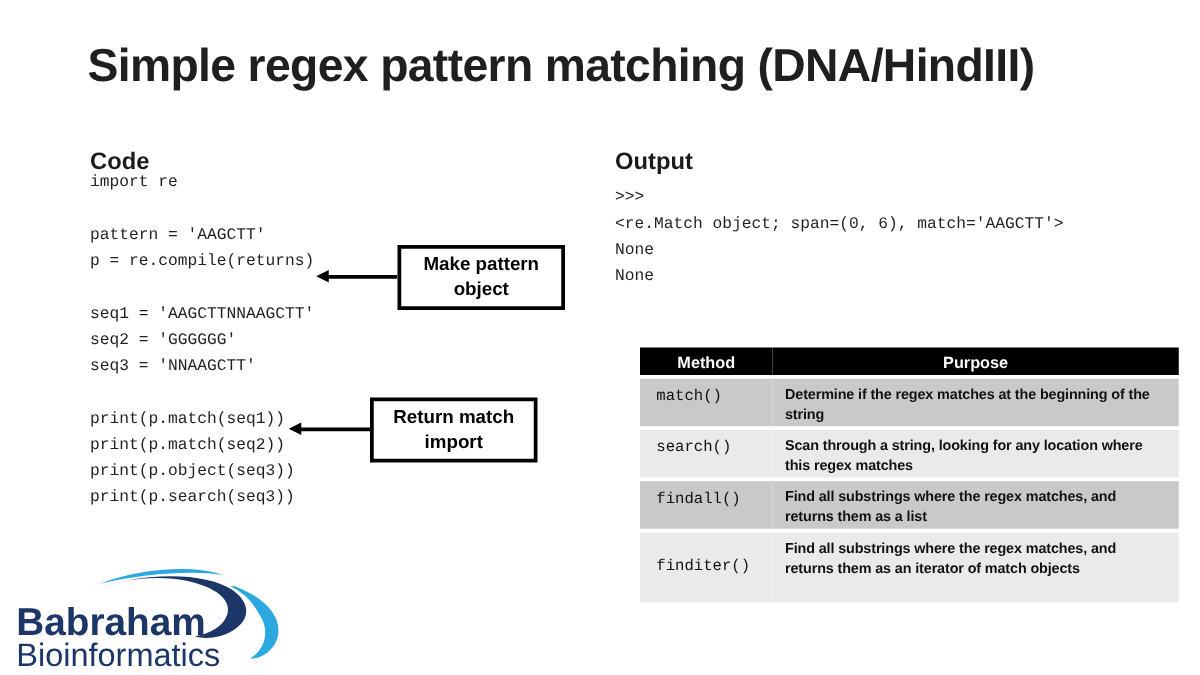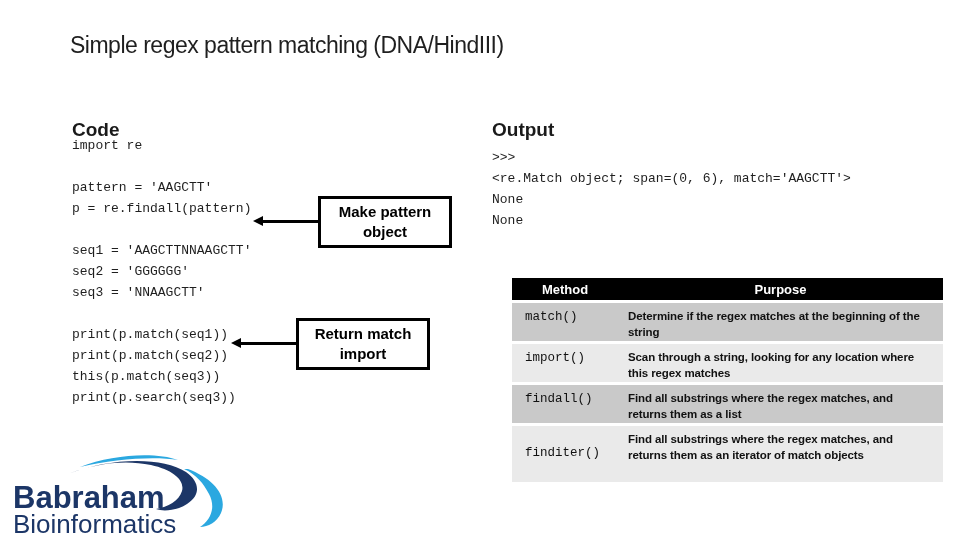--- a/index.html
+++ b/index.html
@@ -7,21 +7,21 @@
   #slide {
     position: relative;
     width: 960px; height: 540px;
     background: #ffffff;
     overflow: hidden;
     font-family: "Liberation Sans", sans-serif;
     margin: 0 auto;
   }
   .slide-title {
     position: absolute; left: 70px; top: 32px;
-    font-size: 23px; font-weight: 400; letter-spacing: -0.5px;
+    font-size: 37px; font-weight: 700; letter-spacing: -0.5px;
     color: #1f1f1f;
   }
   .section-heading {
     position: absolute; top: 119px;
     font-size: 19px; font-weight: 700; color: #1a1a1a;
   }
   #code-heading { left: 72px; }
   #output-heading { left: 492px; }
   .mono-block { position: absolute; font-family: "Liberation Mono", "DejaVu Sans Mono", monospace; font-size: 13px; color: #1f1f1f; }
   #code-block { left: 72px; top: 135px; }
@@ -77,29 +77,29 @@
 <div id="slide">
 
   <h1 class="slide-title">Simple regex pattern matching (DNA/HindIII)</h1>
 
   <h2 class="section-heading" id="code-heading">Code</h2>
 
   <div class="mono-block" id="code-block">
     <div class="mono-line">import re</div>
     <div class="mono-line"></div>
     <div class="mono-line">pattern = 'AAGCTT'</div>
-    <div class="mono-line">p = re.findall(pattern)</div>
+    <div class="mono-line">p = re.compile(returns)</div>
     <div class="mono-line"></div>
     <div class="mono-line">seq1 = 'AAGCTTNNAAGCTT'</div>
     <div class="mono-line">seq2 = 'GGGGGG'</div>
     <div class="mono-line">seq3 = 'NNAAGCTT'</div>
     <div class="mono-line"></div>
     <div class="mono-line">print(p.match(seq1))</div>
     <div class="mono-line">print(p.match(seq2))</div>
-    <div class="mono-line">this(p.match(seq3))</div>
+    <div class="mono-line">print(p.object(seq3))</div>
     <div class="mono-line">print(p.search(seq3))</div>
   </div>
 
   <h2 class="section-heading" id="output-heading">Output</h2>
 
   <div class="mono-block" id="output-block">
     <div class="mono-line">&gt;&gt;&gt;</div>
     <div class="mono-line">&lt;re.Match object; span=(0, 6), match='AAGCTT'&gt;</div>
     <div class="mono-line">None</div>
     <div class="mono-line">None</div>
@@ -124,21 +124,21 @@
   <div id="methods-table">
     <div class="t-row t-header">
       <div class="cell cell-method">Method</div>
       <div class="cell cell-purpose">Purpose</div>
     </div>
     <div class="t-row t-body band-dark" id="row-match">
       <div class="cell cell-method">match()</div>
       <div class="cell cell-purpose">Determine if the regex matches at the beginning of the string</div>
     </div>
     <div class="t-row t-body band-light" id="row-search">
-      <div class="cell cell-method">import()</div>
+      <div class="cell cell-method">search()</div>
       <div class="cell cell-purpose">Scan through a string, looking for any location where this regex matches</div>
     </div>
     <div class="t-row t-body band-dark" id="row-findall">
       <div class="cell cell-method">findall()</div>
       <div class="cell cell-purpose">Find all substrings where the regex matches, and returns them as a list</div>
     </div>
     <div class="t-row t-body band-light" id="row-finditer">
       <div class="cell cell-method">finditer()</div>
       <div class="cell cell-purpose">Find all substrings where the regex matches, and returns them as an iterator of match objects</div>
     </div>

